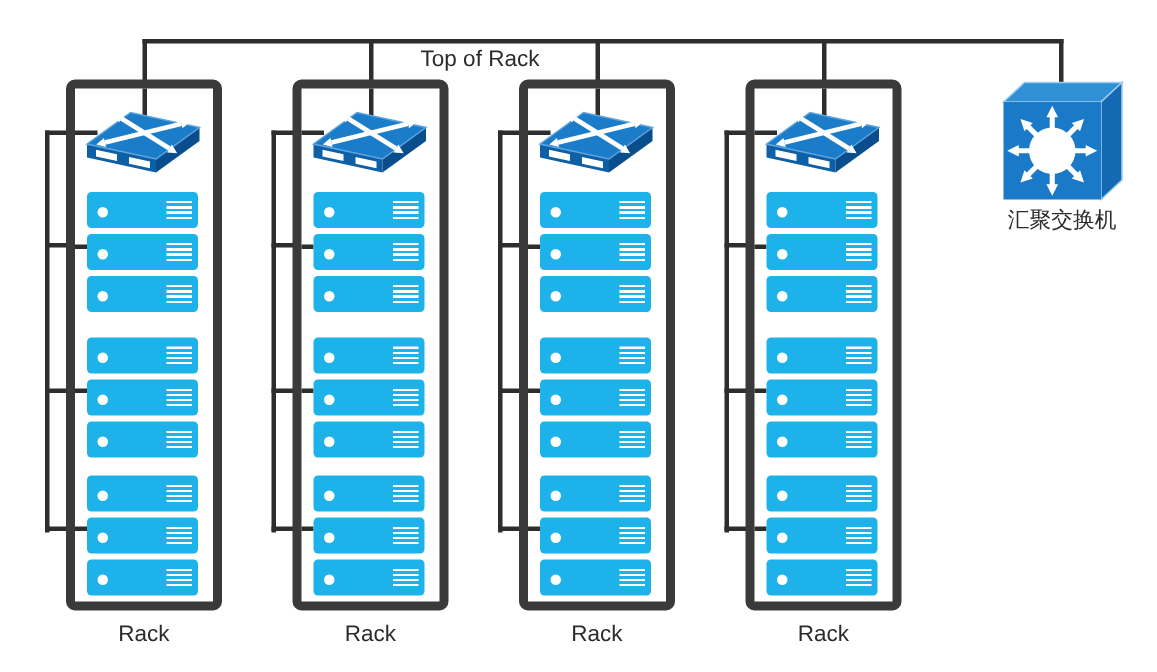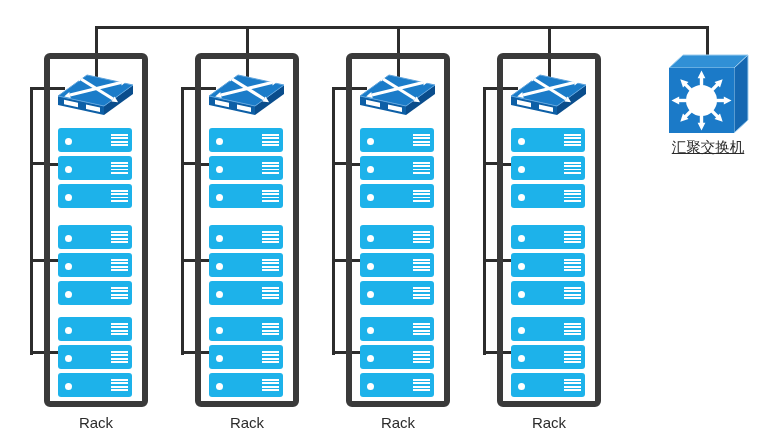--- a/index.html
+++ b/index.html
@@ -11,33 +11,34 @@
   .rack{position:absolute;top:53px;width:104px;height:354px;box-sizing:border-box;
         border:6px solid #3a3a3a;border-radius:6px;background:#fff;z-index:4;}
   .tor{position:absolute;left:6px;top:11px;z-index:6;}
   .server{position:absolute;left:8px;width:74px;height:24px;border-radius:3px;
           background:#1db2ea;z-index:6;}
   .server .dot{position:absolute;left:7px;top:10px;width:7px;height:7px;border-radius:50%;background:#fff;}
   .server .vents{position:absolute;right:4px;top:6px;width:17px;height:13px;
           background:repeating-linear-gradient(to bottom,#fff 0 1.6px,transparent 1.6px 3.45px);}
   .lbl{position:absolute;color:#2b2b2b;font-size:15px;line-height:1.2;text-align:center;z-index:7;}
   .agg{position:absolute;left:664px;top:50px;z-index:5;}
-  .agg-lbl{font-size:14.5px;text-decoration:underline;}
+  .agg-lbl{font-size:14.5px;}
 </style>
 </head>
 <body>
 
 <div id="canvas">
 
   <div class="line h" style="left:95px;top:26px;width:614px"></div>
   <div class="line v" style="left:95px;top:26px;height:34px"></div>
   <div class="line v" style="left:246px;top:26px;height:34px"></div>
   <div class="line v" style="left:397px;top:26px;height:34px"></div>
   <div class="line v" style="left:548px;top:26px;height:34px"></div>
   <div class="line v" style="left:706px;top:26px;height:34px"></div>
+  <div class="lbl" style="left:250px;top:31px;width:140px">Top of Rack</div>
 
   <div class="line v" style="left:30px;top:87px;height:268px"></div>
   <div class="line h" style="left:30px;top:87px;width:17px"></div>
   <div class="line h" style="left:30px;top:162px;width:17px"></div>
   <div class="line h" style="left:30px;top:259px;width:17px"></div>
   <div class="line h" style="left:30px;top:351px;width:17px"></div>
 
   <div class="line v" style="left:181px;top:87px;height:268px"></div>
   <div class="line h" style="left:181px;top:87px;width:17px"></div>
   <div class="line h" style="left:181px;top:162px;width:17px"></div>

